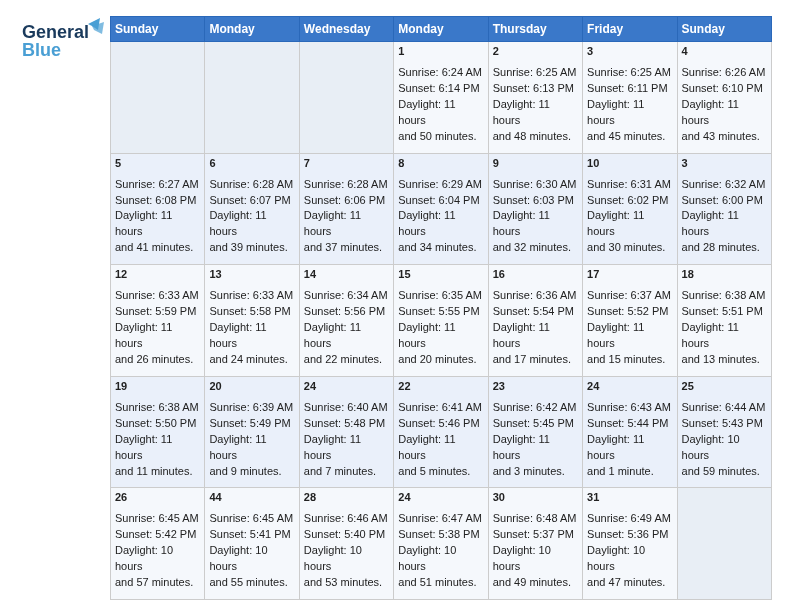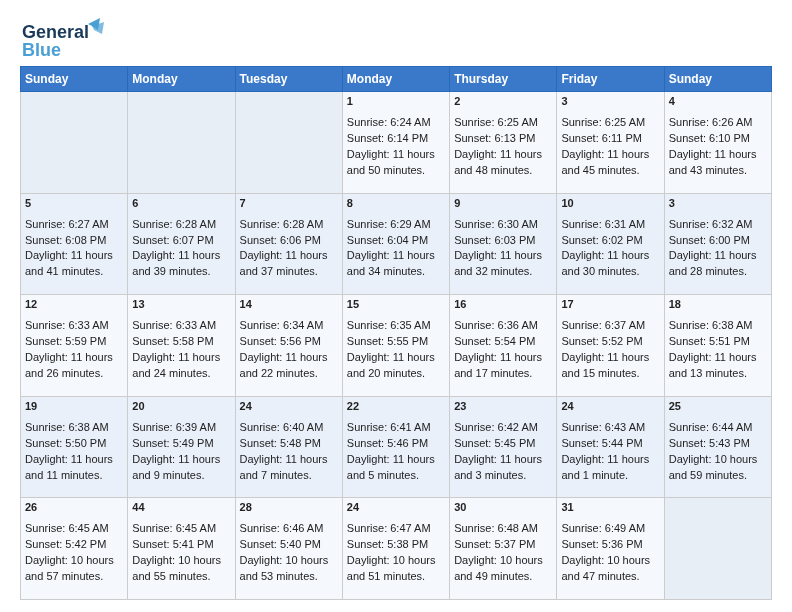--- a/index.html
+++ b/index.html
@@ -8,21 +8,21 @@
       background: #fff;
       width: 792px;
       height: 612px;
       overflow: hidden;
     }
     .page {
       width: 792px;
       height: 612px;
       padding: 16px 20px 12px 20px;
       display: flex;
-      flex-direction: column;
+      flex-direction: row;
     }
     .header {
       display: flex;
       align-items: flex-start;
       justify-content: space-between;
       margin-bottom: 6px;
     }
     .logo {
       display: flex;
       flex-direction: column;
@@ -107,21 +107,21 @@
       <div class="main-title"></div>
       <div class="subtitle"></div>
     </div>
   </div>
 
   <table class="calendar">
     <thead>
       <tr>
       <th>Sunday</th>
           <th>Monday</th>
-          <th>Tuesday</th>
+          <th>Wednesday</th>
           <th>Monday</th>
           <th>Thursday</th>
           <th>Friday</th>
           <th>Sunday</th>
         </tr>
     </thead>
     <tbody id="calendar-body">
     <tr>
           <td class="empty-cell"></td>
           <td class="empty-cell"></td>

